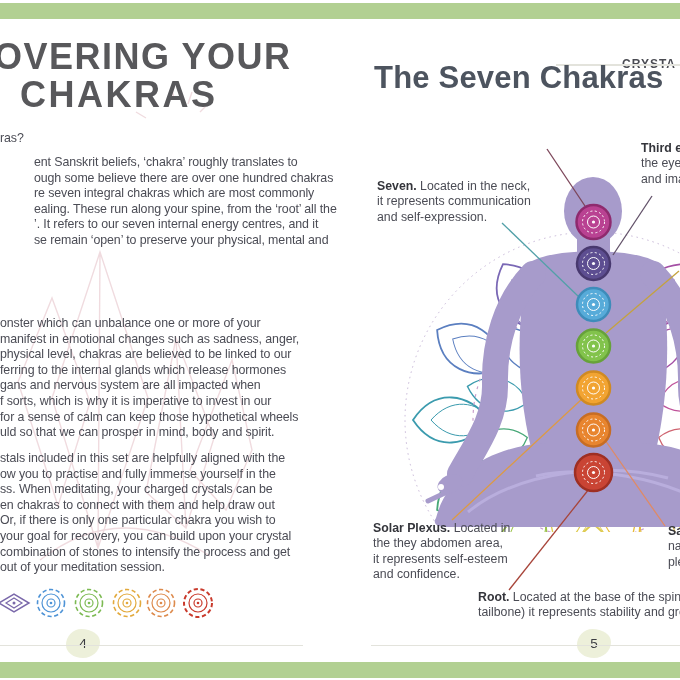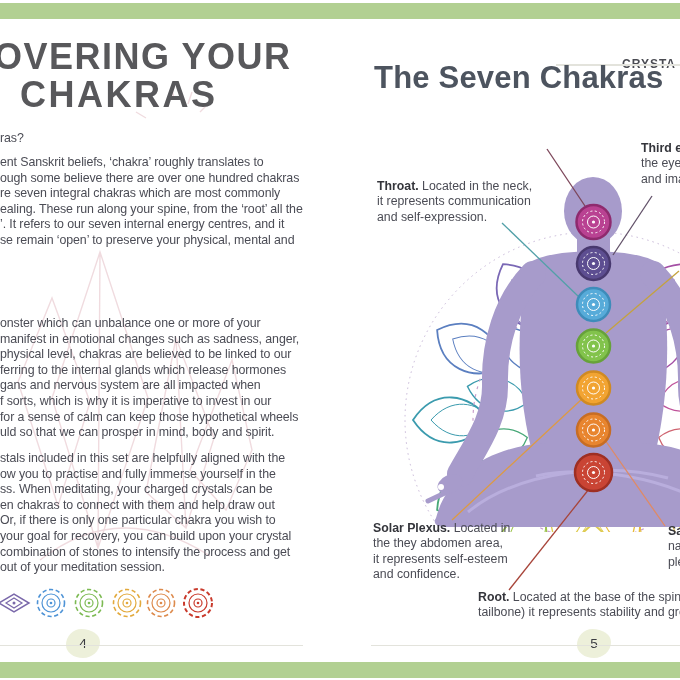--- a/index.html
+++ b/index.html
@@ -24,21 +24,21 @@
     position:absolute;color:var(--title_gray);font-weight:bold;
     font-size:36px;letter-spacing:1.5px;line-height:36px;white-space:pre;
   }
   .t1{left:-6px;top:39px;}
   .t2{left:20px;top:77px;letter-spacing:2.5px;}
   .bodytext{
     position:absolute;left:0;color:var(--body_text);
     font-size:12.4px;line-height:15.6px;white-space:pre;letter-spacing:-0.1px;
   }
   .subhead{top:131px;}
-  .p1{top:155px;}
+  .p1{top:155px;padding-left:34px;}
   .p2{top:274px;}
   .p3{top:316px;}
   .p4{top:451px;}
   .running-header{
     position:absolute;left:622px;top:48px;font-size:12px;font-weight:bold;
     letter-spacing:1px;color:#4a4b52;white-space:pre;margin-top:9px;
   }
   .header-rule{position:absolute;left:556px;top:64px;width:124px;height:1.5px;background:var(--rule);}
   .title-right{
     position:absolute;left:374px;top:60px;font-size:31px;font-weight:bold;
@@ -267,21 +267,21 @@
           <circle cx="593.5" cy="472.5" r="11" fill="none" stroke="#fff" stroke-width="1" stroke-dasharray="2 2.4"></circle>
           <circle cx="593.5" cy="472.5" r="6" fill="none" stroke="#fff" stroke-width="1"></circle>
           <circle cx="593.5" cy="472.5" r="1.6" fill="#fff"></circle>
         </g>
       </g>
   </svg>
 
   <div class="label lbl-thirdeye"><b>Third ey</b><span>
 the eyes
 and imag</span></div>
-  <div class="label lbl-throat"><b>Throat.</b><span> Located in the neck,
+  <div class="label lbl-throat"><b>Seven.</b><span> Located in the neck,
 it represents communication
 and self-expression.</span></div>
   <div class="label lbl-solar"><b>Solar Plexus.</b><span> Located in
 the they abdomen area,
 it represents self-esteem
 and confidence.</span></div>
   <div class="label lbl-sacral"><b>Sa</b><span>
 na
 ple</span></div>
   <div class="label lbl-root"><b>Root.</b><span> Located at the base of the spine (or

